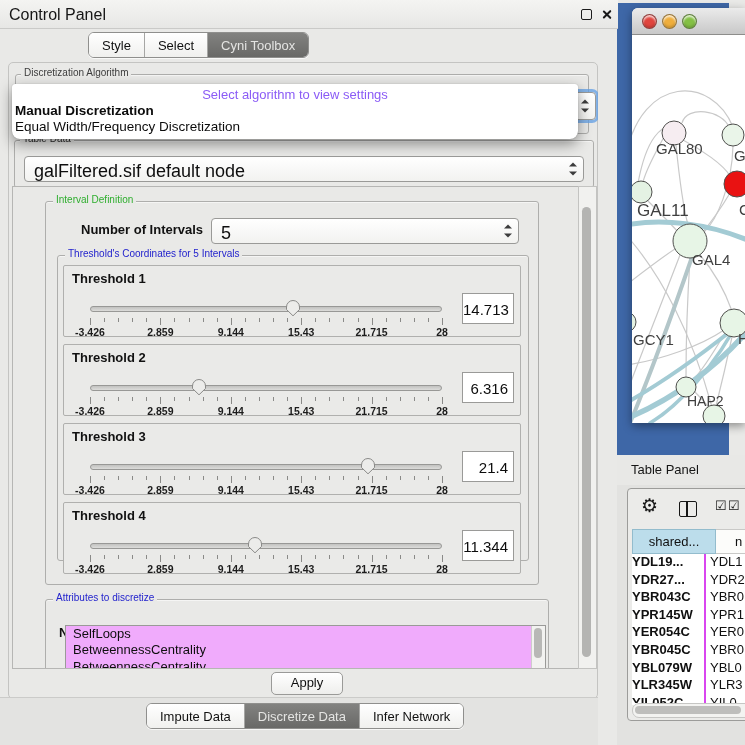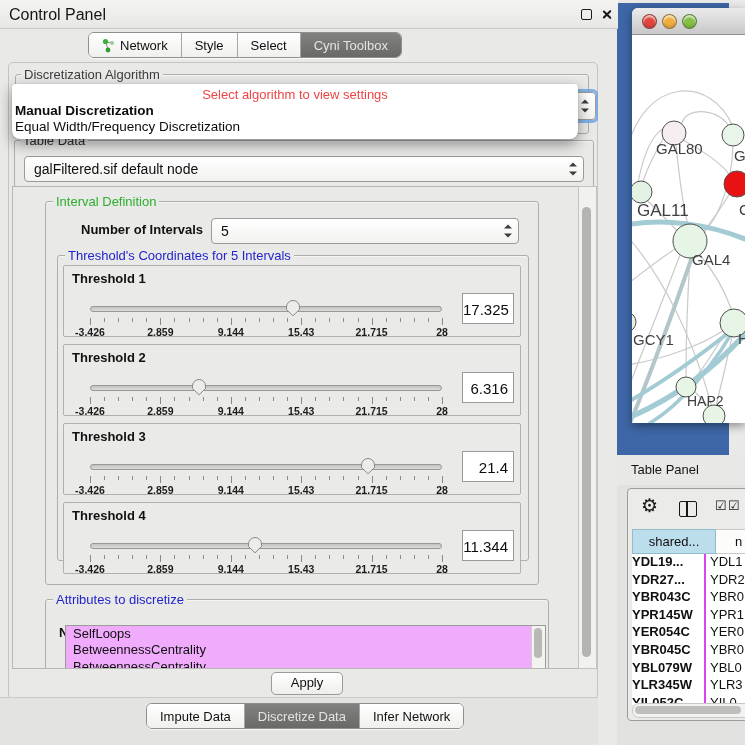--- a/index.html
+++ b/index.html
@@ -25,37 +25,37 @@
   .seg:last-child{border-right:none;}
   .seg.active{background:linear-gradient(#828280,#696967);color:#e4e4e2;}
   .seg .nicon{margin-right:5px;display:inline-block;line-height:0;}
   #top-tabs{left:88px;top:32px;}
   #bottom-tabs{left:146px;top:703px;}
   .cp-inner{position:absolute;left:8px;top:62px;width:588px;height:635px;
        border:1px solid #c4c4c2;border-radius:5px;background:#e9e9e7;}
   
   .group{position:absolute;border:1px solid #aeaeac;border-radius:3px;
        box-shadow:inset 0 1px 0 rgba(255,255,255,.55);}
-  .legend{position:absolute;font-size:13px;background:#e9e9e7;padding:0 3px;z-index:1;white-space:nowrap;}
+  .legend{position:absolute;font-size:10px;background:#e9e9e7;padding:0 3px;z-index:1;white-space:nowrap;}
   .legend.gray{color:#3c3c3c;} .legend.green{color:#2fae2f;} .legend.blue{color:#2323cd;}
   .legend.plain{color:#2c2c2c;}
   
   .combo{position:absolute;background:linear-gradient(#ffffff,#f2f2f0);
-       border:1px solid #9a9a98;border-radius:4px;font-size:14px;color:#0e0e0e;}
+       border:1px solid #9a9a98;border-radius:4px;font-size:18px;color:#0e0e0e;}
   .combo .txt{display:block;padding:4px 9px;white-space:nowrap;overflow:hidden;}
   .stepper{position:absolute;right:6px;top:50%;transform:translateY(-50%);width:8px;height:13px;}
   .stepper::before,.stepper::after{content:"";position:absolute;left:0;border-left:4px solid transparent;border-right:4px solid transparent;}
   .stepper::before{top:0;border-bottom:4.5px solid #3c3c3c;}
   .stepper::after{bottom:0;border-top:4.5px solid #3c3c3c;}
   #ghost-combo{left:24px;top:92px;width:570px;height:26px;
        box-shadow:0 0 0 3px rgba(96,158,228,.75);}
   
   #algo-popup{position:absolute;left:12px;top:84px;width:566px;height:55px;background:#fff;
        border-radius:3px 3px 8px 8px;box-shadow:0 5px 14px rgba(0,0,0,.42),0 0 1px rgba(0,0,0,.3);z-index:10;}
-  #algo-popup .pp-prompt{padding-top:3px;height:16px;text-align:center;font-size:13px;color:#ef4444;}
+  #algo-popup .pp-prompt{padding-top:3px;height:16px;text-align:center;font-size:13px;color:#8b5cf6;}
   #algo-popup .pp-opt{height:16px;padding-left:3px;font-size:13.5px;color:#0c0c0c;white-space:nowrap;}
   #algo-popup .pp-opt.bold{font-weight:bold;}
   
   #viewport{position:absolute;left:12px;top:186px;width:565px;height:481px;
        border:1px solid #b6b6b4;background:#e9e9e7;overflow:hidden;}
   #vscroll{position:absolute;left:578px;top:186px;width:17px;height:481px;
        background:#f1f1ef;border:1px solid #c3c3c1;}
   #vscroll .thumb{position:absolute;left:3px;top:20px;width:9px;height:450px;background:#b4b4b2;border-radius:5px;}
   
   #threshold-list{position:absolute;left:50px;top:78px;width:458px;}
@@ -130,30 +130,20 @@
   <div class="titlebar">
     <span class="cp-title">Control Panel</span>
     <span class="float-btn"></span>
     <span class="close-btn">
         <i class="xa"></i>
         <i class="xb"></i>
       </span>
   </div>
 
   <div class="segbar" id="top-tabs">
-      <div class="seg">
-        <span class="nicon"><svg width="13" height="15" viewBox="0 0 13 15">
-            <line x1="4" y1="4" x2="10" y2="5" stroke="#8a8a88"></line>
-            <line x1="4" y1="4" x2="6" y2="12" stroke="#8a8a88"></line>
-            <circle cx="3.5" cy="3.5" r="2.6" fill="#3fae3f"></circle>
-            <circle cx="10" cy="5" r="2.1" fill="#8fd48f"></circle>
-            <circle cx="6" cy="12" r="2.4" fill="#2f9e2f"></circle>
-          </svg></span>
-        <span>Network</span>
-      </div>
       <div class="seg">
         <span>Style</span>
       </div>
       <div class="seg">
         <span>Select</span>
       </div>
       <div class="seg active">
         <span>Cyni Toolbox</span>
       </div>
     </div>
@@ -234,21 +224,21 @@
               <span style="left: 60%;">15.43</span>
               <span style="left: 80%;">21.715</span>
               <span style="left: 100%;">28</span>
             </div>
       <div class="handle" style="left: 57.7197%;">
         <svg width="16" height="18" viewBox="0 0 16 18">
                 <path d="M1.5,8 a6.5,6.5 0 0 1 13,0 l0,2.5 L8,16.8 L1.5,10.5 Z" fill="#ececea" stroke="#8a8a88" stroke-width="1"></path>
               </svg>
       </div>
     </div>
-    <div class="t-value">17.325</div>
+    <div class="t-value">14.713</div>
   </div>
 
   <div class="tbox">
     <div class="t-name">Threshold 2</div>
     <div class="slider-zone">
       <div class="track"></div>
       <div class="ticks">
               <div class="tick major" style="left: 0%;"></div>
               <div class="tick minor" style="left: 4%;"></div>
               <div class="tick minor" style="left: 8%;"></div>

